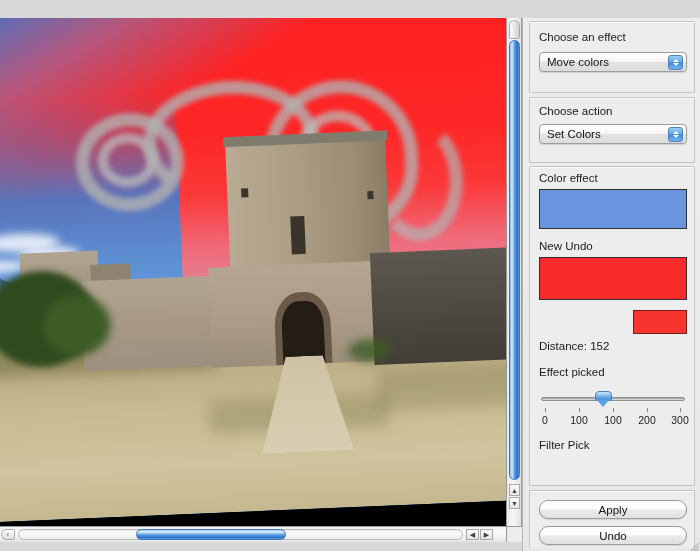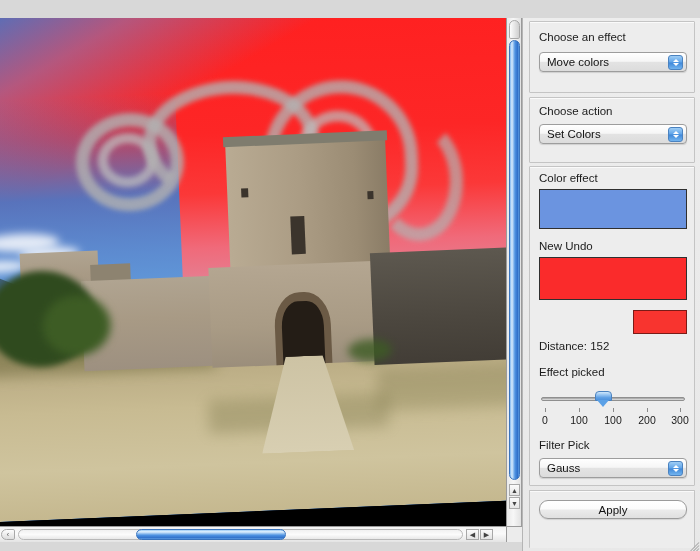--- a/index.html
+++ b/index.html
@@ -271,31 +271,25 @@
         <div class="tick" style="left:108px;top:19px;"></div>
         <div class="tick" style="left:141px;top:19px;"></div>
         <div class="ticklabel" style="left:-5px;top:25px;width:22px;">0</div>
         <div class="ticklabel" style="left:26px;top:25px;width:28px;">100</div>
         <div class="ticklabel" style="left:60px;top:25px;width:28px;">100</div>
         <div class="ticklabel" style="left:94px;top:25px;width:28px;">200</div>
         <div class="ticklabel" style="left:127px;top:25px;width:28px;">300</div>
       </div>
 
       <div class="lbl" style="left:9px;top:272px;">Filter Pick</div>
-      <div class="popup" style="left:9px;top:291px;width:148px;">
-        <span class="ptext">Gauss</span>
-        <span class="parrowbox">
-            <i class="up"></i>
-            <i class="dn"></i>
-          </span>
-      </div>
     </div>
 
     <div class="group" style="top:472px;height:58px;border-bottom:none;padding-left:44px;">
       <div class="btn" style="left:9px;top:9px;width:148px;">Apply</div>
+      <div class="btn" style="left:9px;top:35px;width:148px;">Undo</div>
     </div>
 
     <div class="grip">
       <i style="top:11px;width:4px;"></i>
       <i style="top:8px;width:8px;"></i>
       <i style="top:5px;width:12px;"></i>
     </div>
   </div>
 
 </div>

